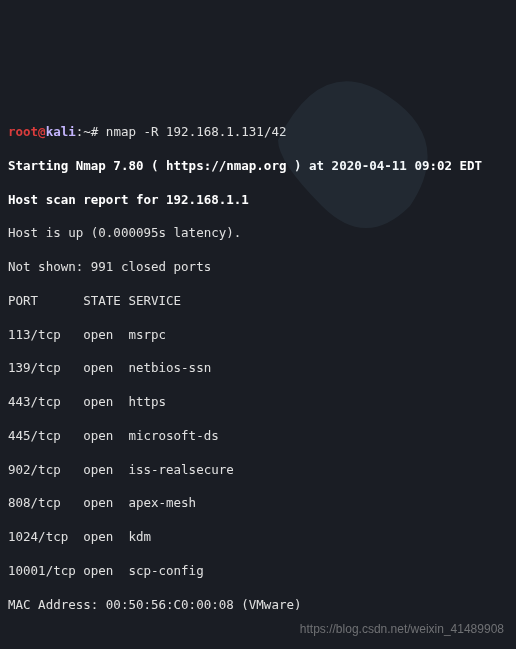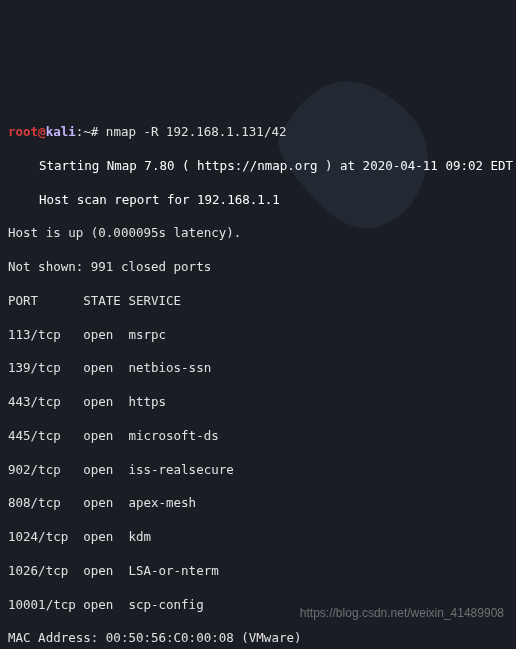--- a/index.html
+++ b/index.html
@@ -18,24 +18,24 @@
       height: 649px;
       overflow: hidden;
       position: relative;
       white-space: pre;
     }
     .prompt-user { color: #d93c3c; font-weight: bold; }
     .prompt-host { color: #c4b5fd; font-weight: bold; }
     .prompt-symbol { color: #e0e0e0; }
     .cmd { color: #e0e0e0; }
     .line { display: block; }
-    .bold { font-weight: normal; color: #fff; margin-left: 31px; }
+    .bold { font-weight: bold; color: #fff; }
     .watermark {
       position: absolute;
-      bottom: 28px;
+      bottom: 12px;
       right: 12px;
       color: rgba(180,180,180,0.55);
       font-size: 12px;
       font-family: Arial, sans-serif;
       white-space: normal;
     }
     .dragon-bg {
       position: absolute;
       top: 30px;
       right: 10px;
@@ -61,21 +61,20 @@
 <span class="line">Host is up (0.000095s latency).</span>
 <span class="line">Not shown: 991 closed ports</span>
 <span class="line">PORT      STATE SERVICE</span>
 <span class="line">113/tcp   open  msrpc</span>
 <span class="line">139/tcp   open  netbios-ssn</span>
 <span class="line">443/tcp   open  https</span>
 <span class="line">445/tcp   open  microsoft-ds</span>
 <span class="line">902/tcp   open  iss-realsecure</span>
 <span class="line">808/tcp   open  apex-mesh</span>
 <span class="line">1024/tcp  open  kdm</span>
-<span class="line">1026/tcp  open  LSA-or-nterm</span>
 <span class="line">10001/tcp open  scp-config</span>
 <span class="line">MAC Address: 00:50:56:C0:00:08 (VMware)</span>
 
 
 
 
 
 
 
 

